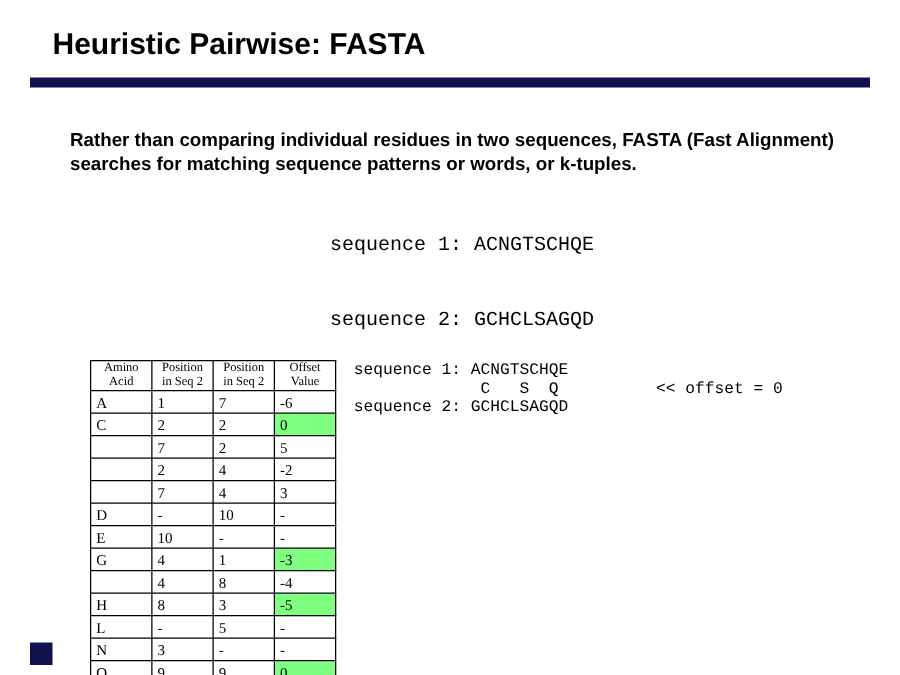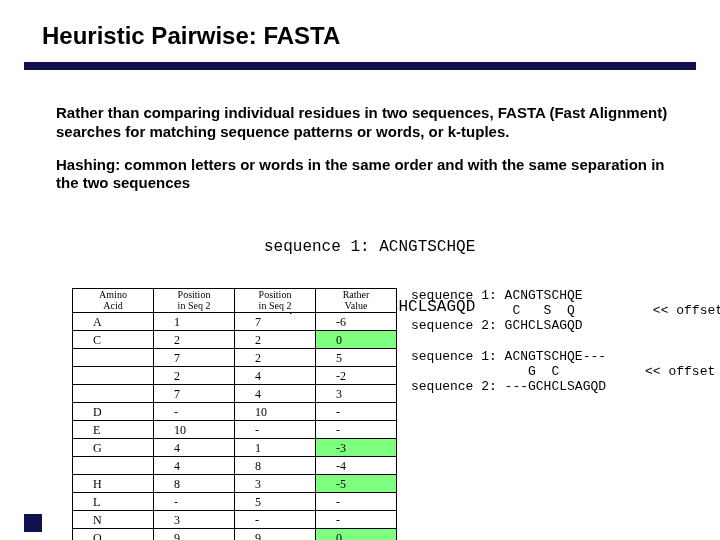--- a/index.html
+++ b/index.html
@@ -61,21 +61,21 @@
     flex-direction: row;
     align-items: flex-start;
   }
   table.offsets {
     border-collapse: collapse;
     font-family: "Times New Roman", Times, serif;
     font-size: 12px;
   }
   table.offsets th, table.offsets td {
     border: 1px solid #000;
-    padding: 1px 20px;
+    padding: 1px 4px;
     text-align: left;
     min-width: 40px;
     height: 15px;
     line-height: 1.0;
   }
   table.offsets th {
     font-weight: normal;
     background: #fff;
     text-align: center;
   }
@@ -103,35 +103,34 @@
 </style>
 </head>
 <body>
 
 <div class="slide">
   <div class="title">Heuristic Pairwise: FASTA</div>
   <div class="rule"></div>
 
   <div class="body">
     <div>Rather than comparing individual residues in two sequences, FASTA (Fast Alignment) searches for matching sequence patterns or words, or k-tuples.</div>
-    <div class="para2">Hashing: common letters or words in the same order and with the same separation in the two sequences</div>
     <div class="seq-header">
       <div>sequence 1: ACNGTSCHQE</div>
       <div>sequence 2: GCHCLSAGQD</div>
     </div>
   </div>
 
   <div class="lower">
     <table class="offsets">
       <thead>
         <tr>
           <th class="hdr">Amino Acid</th>
           <th class="hdr">Position in Seq 2</th>
           <th class="hdr">Position in Seq 2</th>
-          <th class="hdr">Rather Value</th>
+          <th class="hdr">Offset Value</th>
         </tr>
       </thead>
       <tbody id="offset-tbody">
           <tr>
             <td>A</td>
             <td>1</td>
             <td>7</td>
             <td>-6</td>
           </tr>
           <tr>
@@ -204,19 +203,17 @@
             <td>Q</td>
             <td>9</td>
             <td>9</td>
             <td class="hl">0</td>
           </tr>
         </tbody>
     </table>
 
     <div class="mono-blocks" id="align-container"><div class="mono-block">sequence 1: ACNGTSCHQE
              C   S  Q          &lt;&lt; offset = 0
-sequence 2: GCHCLSAGQD</div><div class="mono-block">sequence 1: ACNGTSCHQE---
-               G  C           &lt;&lt; offset = -3
-sequence 2: ---GCHCLSAGQD</div></div>
+sequence 2: GCHCLSAGQD</div></div>
   </div>
 
   <div class="footer-square"></div>
 </div>
 
 </body></html>

